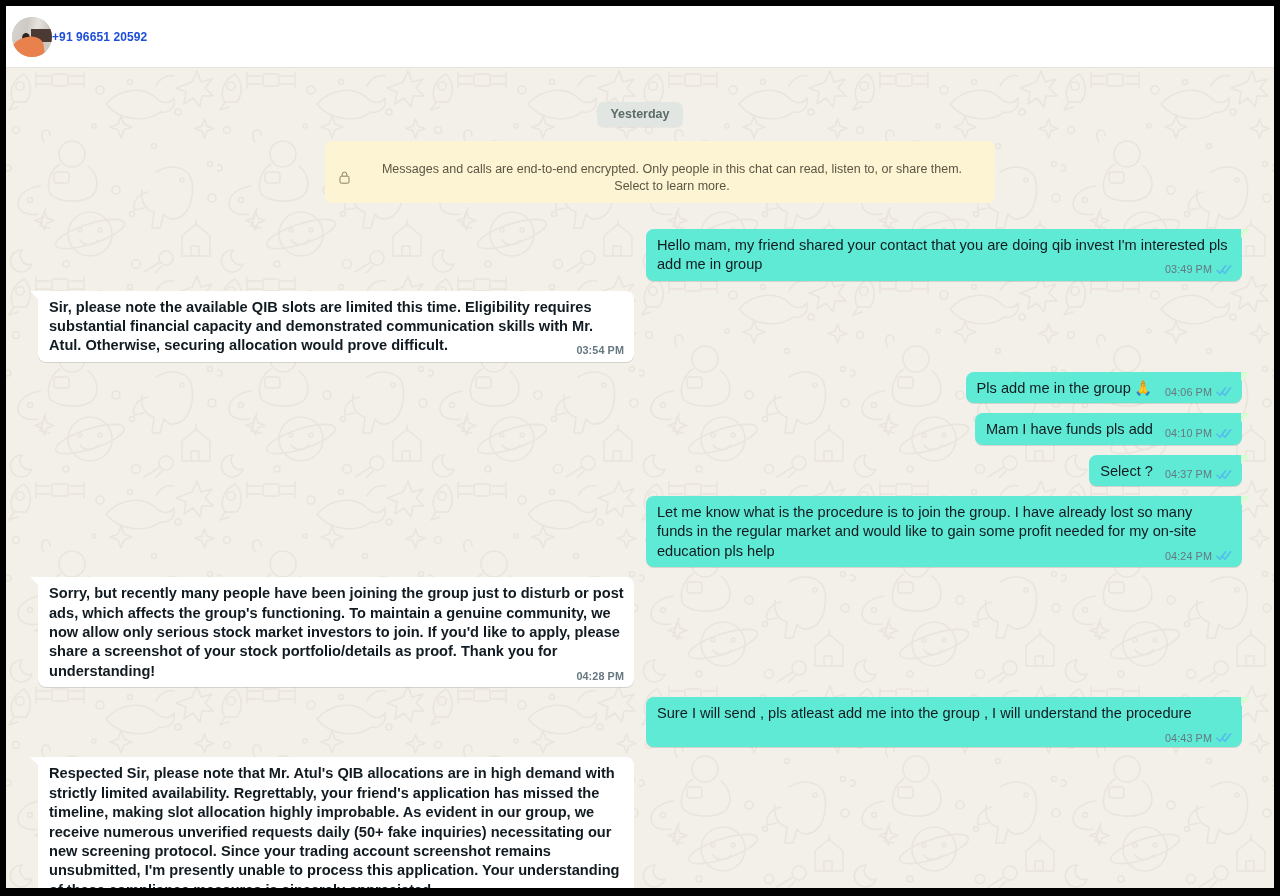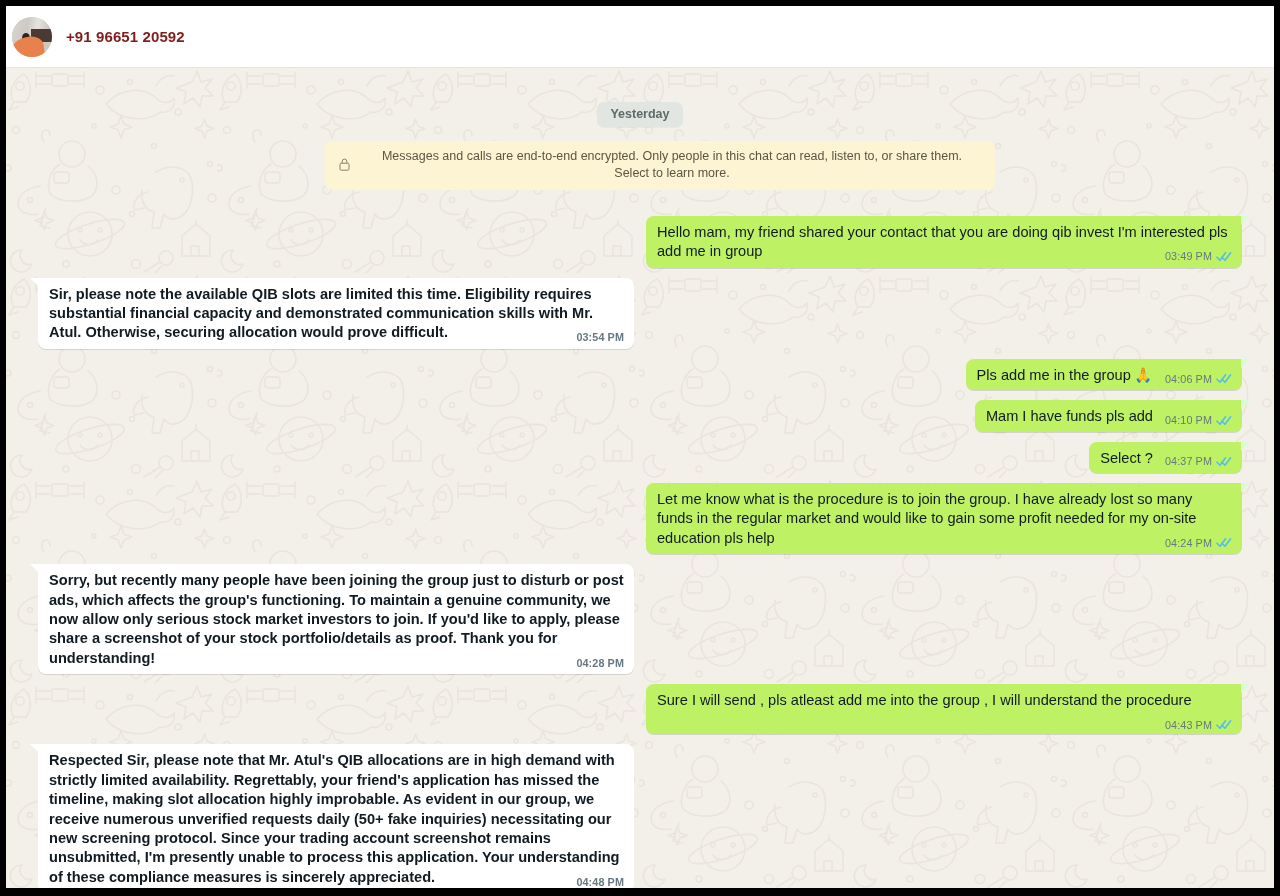--- a/index.html
+++ b/index.html
@@ -50,24 +50,23 @@
     background: #e8814c;
     border-radius: 60% 40% 18% 30%;
     transform: rotate(-8deg);
   }
   #avatar .ph-dark2 {
     position: absolute; left: 24%; top: 40%; width: 22%; height: 34%;
     background: #30231d;
     border-radius: 40% 40% 20% 20%;
   }
   #contact-name {
-    margin-left: 14px;
-    font-size: 15px;
+    font-size: 12px;
     font-weight: bold;
-    color: #7f1d1d;
+    color: #1d4ed8;
     letter-spacing: .1px;
   }
 
   
   #chat {
     position: relative;
     height: calc(882px - 62px);
     background-color: #f3efe9;
     overflow: hidden;
   }
@@ -95,21 +94,21 @@
     font-weight: bold;
   }
 
   
   .enc-row { display: flex; justify-content: center; margin-bottom: 26px; }
   .enc-pill {
     background: #fdf4d3;
     color: #5b5544;
     font-size: 12.5px;
     line-height: 1.35;
-    padding: 7px 16px 8px 14px;
+    padding: 20px 16px 8px 14px;
     border-radius: 7px;
     max-width: 640px;
     text-align: center;
     display: flex;
     align-items: center;
     gap: 15px;
     margin-left: 40px;
   }
   .lock-icon { flex: 0 0 auto; display: block; }
 
@@ -122,21 +121,21 @@
     position: relative;
     max-width: 575px;
     border-radius: 8px;
     padding: 7px 10px 6px 11px;
     font-size: 14.6px;
     line-height: 1.33;
     color: #111b21;
     box-shadow: 0 1px 0.5px rgba(11,20,26,.13);
     word-wrap: break-word;
   }
-  .bubble.out { background: #bef264; border-top-right-radius: 0; }
+  .bubble.out { background: #5eead4; border-top-right-radius: 0; }
   .bubble.in  { background: #ffffff;  border-top-left-radius: 0; font-weight: bold; }
 
   .bubble.out::after {
     content: "";
     position: absolute; top: 0; right: -8px;
     width: 0; height: 0;
     border-left: 9px solid #d9fdd3;
     border-bottom: 9px solid transparent;
   }
   .bubble.in::after {

